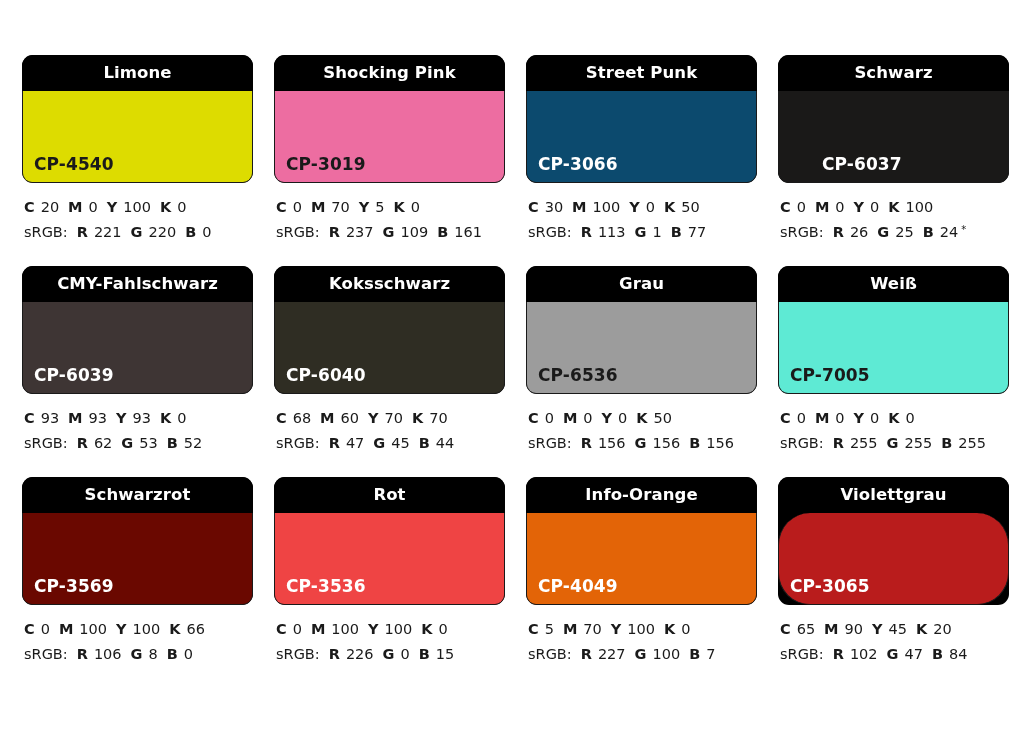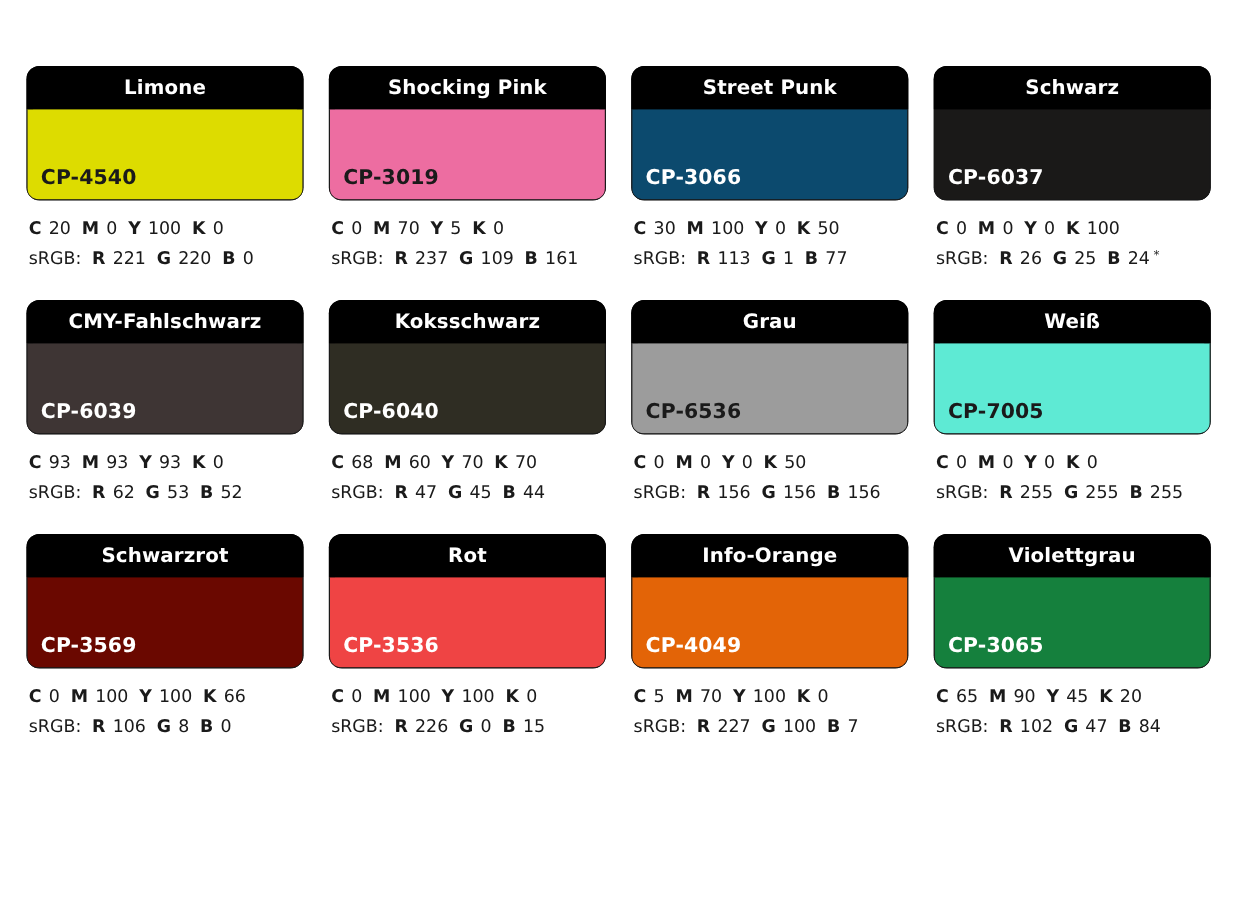--- a/index.html
+++ b/index.html
@@ -26,21 +26,21 @@
     column-gap: 21px;
     row-gap: 21px;
   }
 
   .swatch-cell {
     width: 231px;
   }
 
   .swatch-card {
     width: 231px;
-    height: 112px;
+    height: 128px;
     border-radius: 11px;
     overflow: hidden;
     position: relative;
     box-sizing: border-box;
     background: #000000;
   }
 
   .card-header {
     height: 36px;
     background: #000000;
@@ -165,21 +165,21 @@
         <div class="spec-line"><span class="k">C</span><span class="sp"></span><span class="v">30</span><span class="gap"></span><span class="k">M</span><span class="sp"></span><span class="v">100</span><span class="gap"></span><span class="k">Y</span><span class="sp"></span><span class="v">0</span><span class="gap"></span><span class="k">K</span><span class="sp"></span><span class="v">50</span></div>
         <div class="spec-line"><span class="prefix">sRGB:</span><span class="gap"></span><span class="k">R</span><span class="sp"></span><span class="v">113</span><span class="gap"></span><span class="k">G</span><span class="sp"></span><span class="v">1</span><span class="gap"></span><span class="k">B</span><span class="sp"></span><span class="v">77</span></div>
       </div>
     </div>
     <div class="swatch-cell">
       <div class="swatch-card">
         <div class="card-header">
           <span class="card-header-title">Schwarz</span>
         </div>
         <div class="card-body" style="background: rgb(26, 25, 24);">
-          <span class="card-code" style="color: rgb(255, 255, 255);">CP-6037</span>
+          <span class="card-code" style="color: rgb(255, 255, 255); margin-left: 32px;">CP-6037</span>
         </div>
       </div>
       <div class="specs">
         <div class="spec-line"><span class="k">C</span><span class="sp"></span><span class="v">0</span><span class="gap"></span><span class="k">M</span><span class="sp"></span><span class="v">0</span><span class="gap"></span><span class="k">Y</span><span class="sp"></span><span class="v">0</span><span class="gap"></span><span class="k">K</span><span class="sp"></span><span class="v">100</span></div>
         <div class="spec-line"><span class="prefix">sRGB:</span><span class="gap"></span><span class="k">R</span><span class="sp"></span><span class="v">26</span><span class="gap"></span><span class="k">G</span><span class="sp"></span><span class="v">25</span><span class="gap"></span><span class="k">B</span><span class="sp"></span><span class="v">24</span><span class="asterisk">*</span></div>
       </div>
     </div>
     <div class="swatch-cell">
       <div class="swatch-card">
         <div class="card-header">
@@ -276,21 +276,21 @@
       <div class="specs">
         <div class="spec-line"><span class="k">C</span><span class="sp"></span><span class="v">5</span><span class="gap"></span><span class="k">M</span><span class="sp"></span><span class="v">70</span><span class="gap"></span><span class="k">Y</span><span class="sp"></span><span class="v">100</span><span class="gap"></span><span class="k">K</span><span class="sp"></span><span class="v">0</span></div>
         <div class="spec-line"><span class="prefix">sRGB:</span><span class="gap"></span><span class="k">R</span><span class="sp"></span><span class="v">227</span><span class="gap"></span><span class="k">G</span><span class="sp"></span><span class="v">100</span><span class="gap"></span><span class="k">B</span><span class="sp"></span><span class="v">7</span></div>
       </div>
     </div>
     <div class="swatch-cell">
       <div class="swatch-card">
         <div class="card-header">
           <span class="card-header-title">Violettgrau</span>
         </div>
-        <div class="card-body" style="background: #15803d;">
+        <div class="card-body" style="background: #b91c1c; border-radius: 32px;">
           <span class="card-code" style="color: rgb(255, 255, 255);">CP-3065</span>
         </div>
       </div>
       <div class="specs">
         <div class="spec-line"><span class="k">C</span><span class="sp"></span><span class="v">65</span><span class="gap"></span><span class="k">M</span><span class="sp"></span><span class="v">90</span><span class="gap"></span><span class="k">Y</span><span class="sp"></span><span class="v">45</span><span class="gap"></span><span class="k">K</span><span class="sp"></span><span class="v">20</span></div>
         <div class="spec-line"><span class="prefix">sRGB:</span><span class="gap"></span><span class="k">R</span><span class="sp"></span><span class="v">102</span><span class="gap"></span><span class="k">G</span><span class="sp"></span><span class="v">47</span><span class="gap"></span><span class="k">B</span><span class="sp"></span><span class="v">84</span></div>
       </div>
     </div>
   </div>
 

